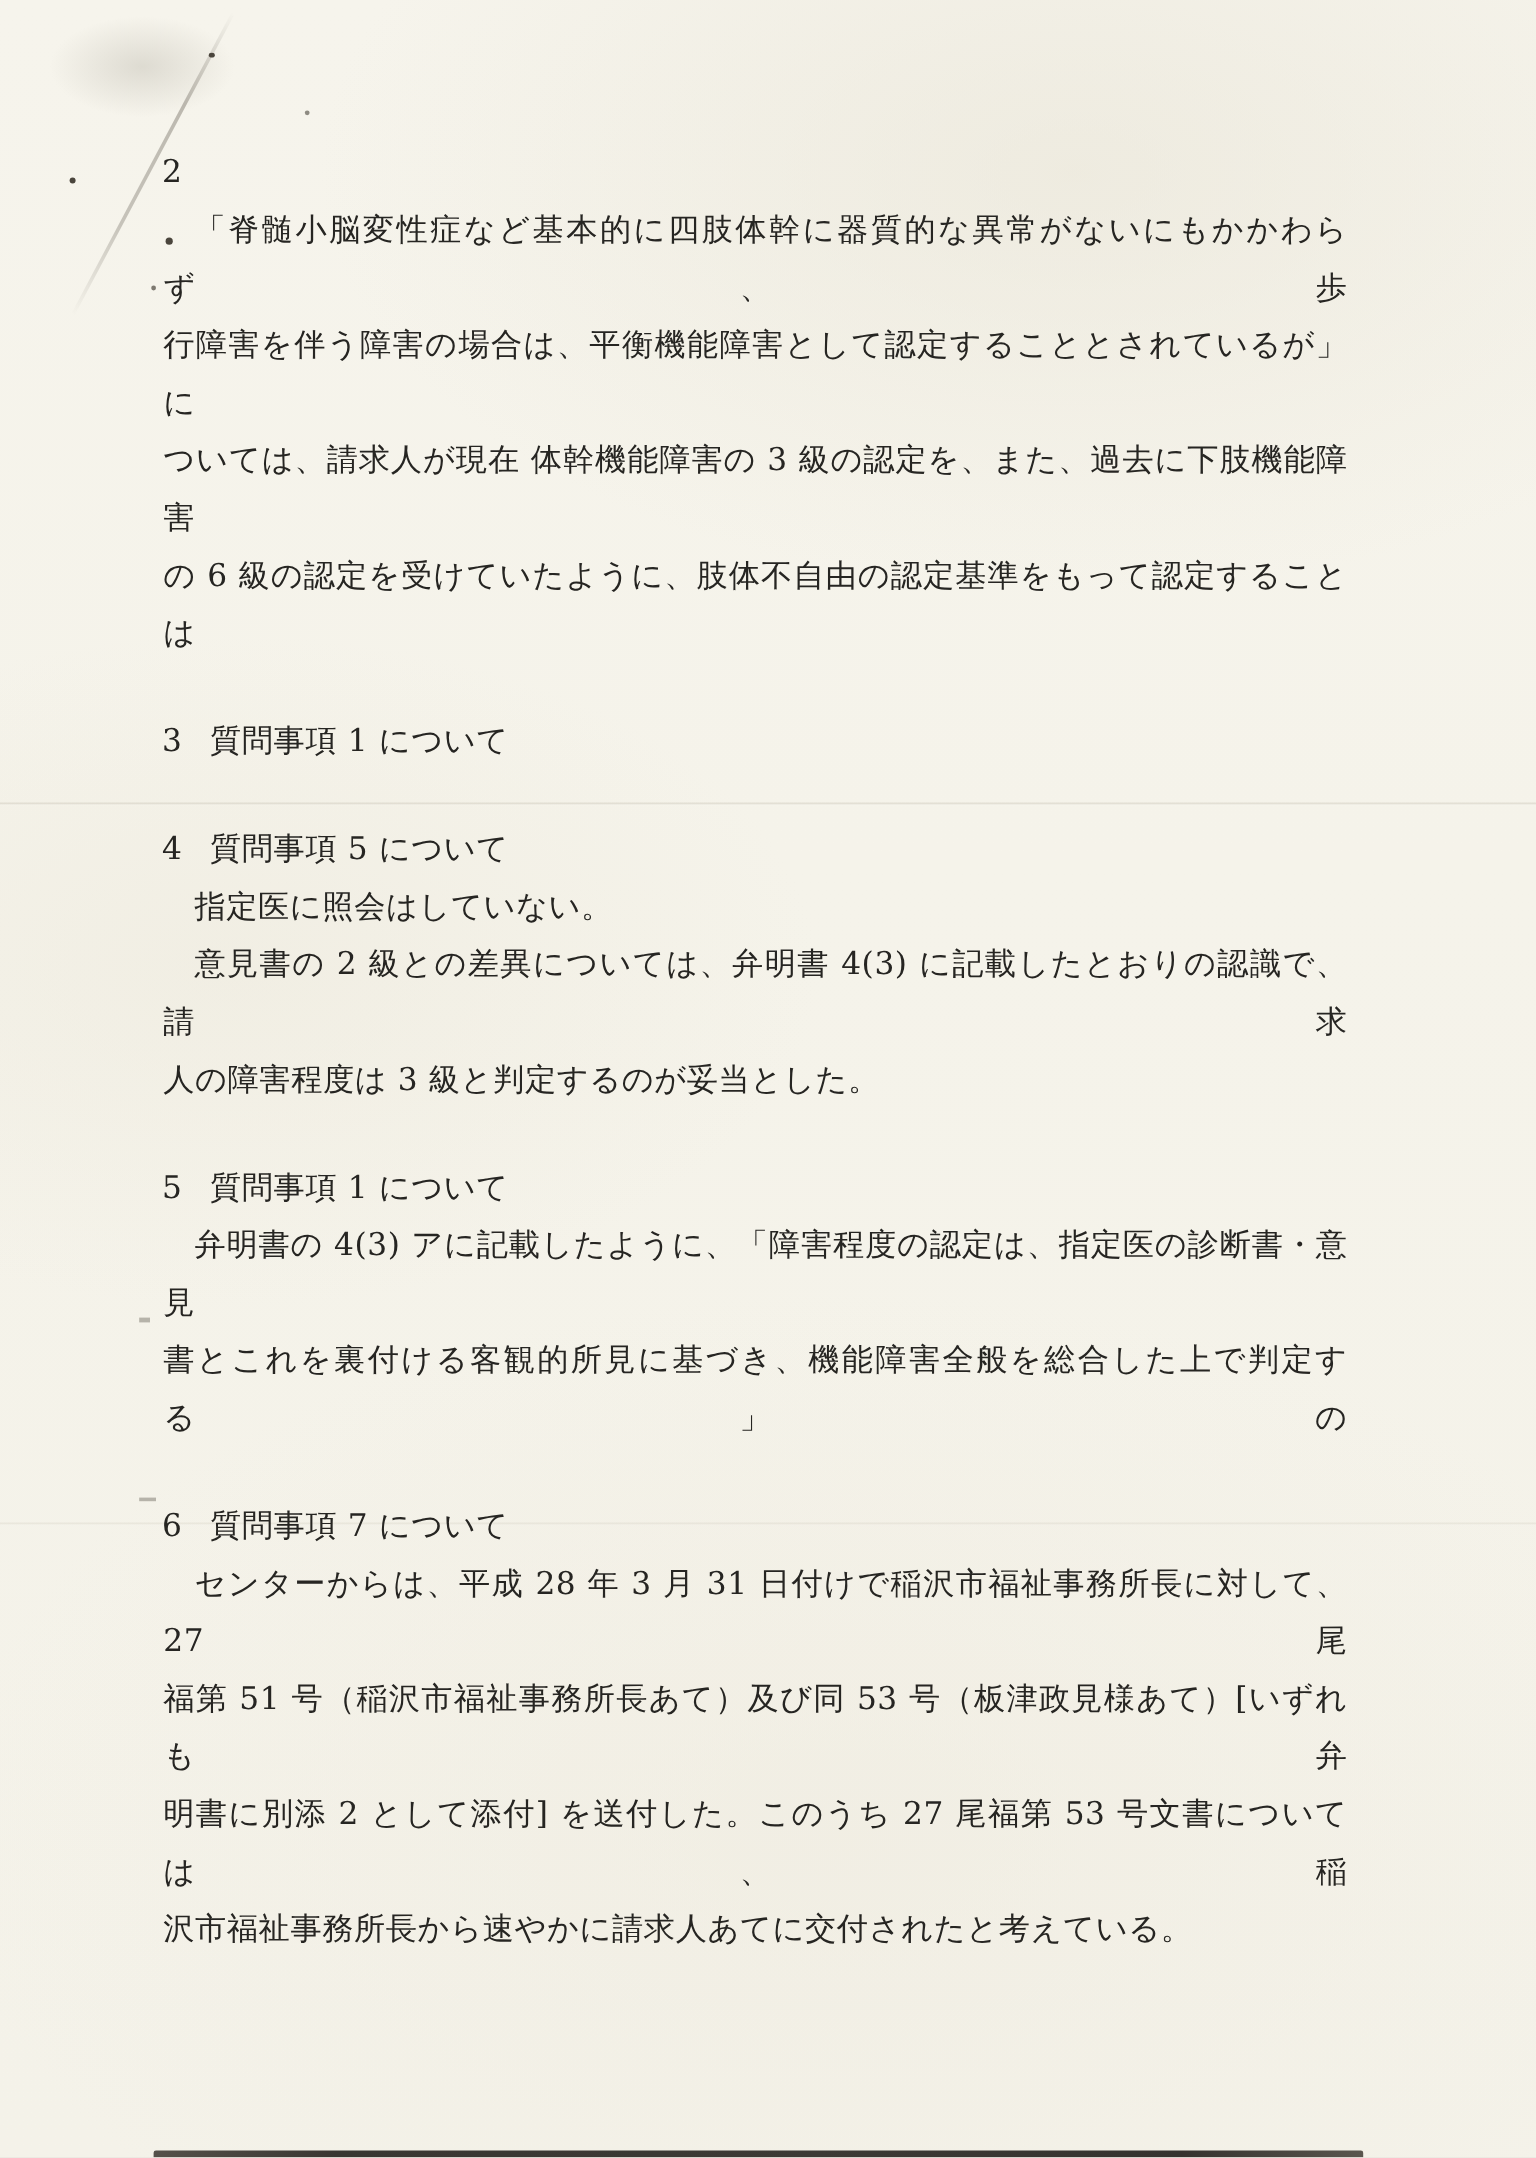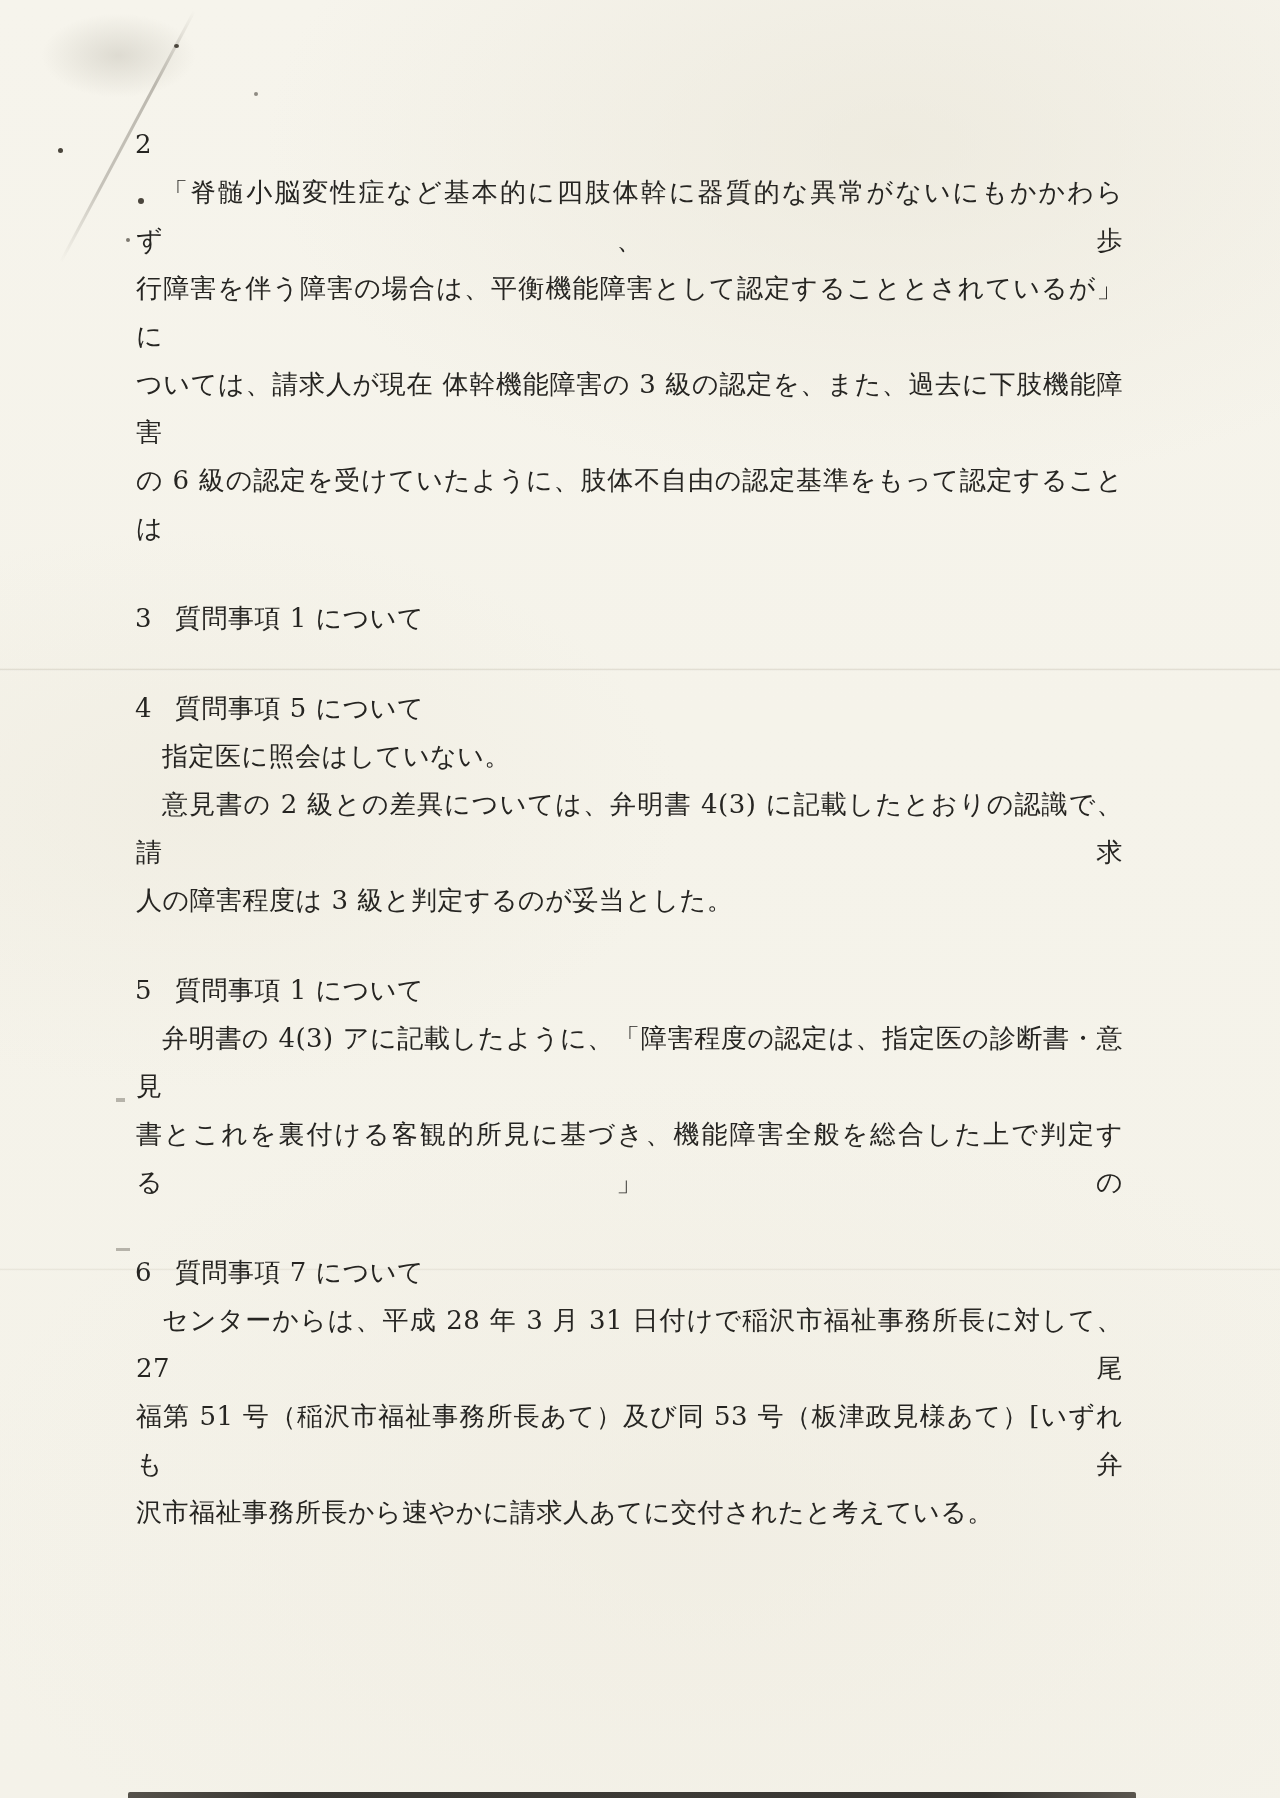--- a/index.html
+++ b/index.html
@@ -151,19 +151,20 @@
         </div>
       </div>
       <div class="section">
         <div class="heading">
           <span class="num">6</span>
           <span class="title">質問事項 7 について</span>
         </div>
         <div class="para">
           <div class="line first fill">センターからは、平成 28 年 3 月 31 日付けで稲沢市福祉事務所長に対して、27 尾</div>
           <div class="line fill">福第 51 号（稲沢市福祉事務所長あて）及び同 53 号（板津政見様あて）[いずれも弁</div>
+          <div class="line fill">明書に別添 2 として添付] を送付した。このうち 27 尾福第 53 号文書については、稲</div>
           <div class="line">沢市福祉事務所長から速やかに請求人あてに交付されたと考えている。</div>
         </div>
       </div>
     </div>
 
   <div class="bottom-bar"></div>
 </div>
 
 </body></html>

